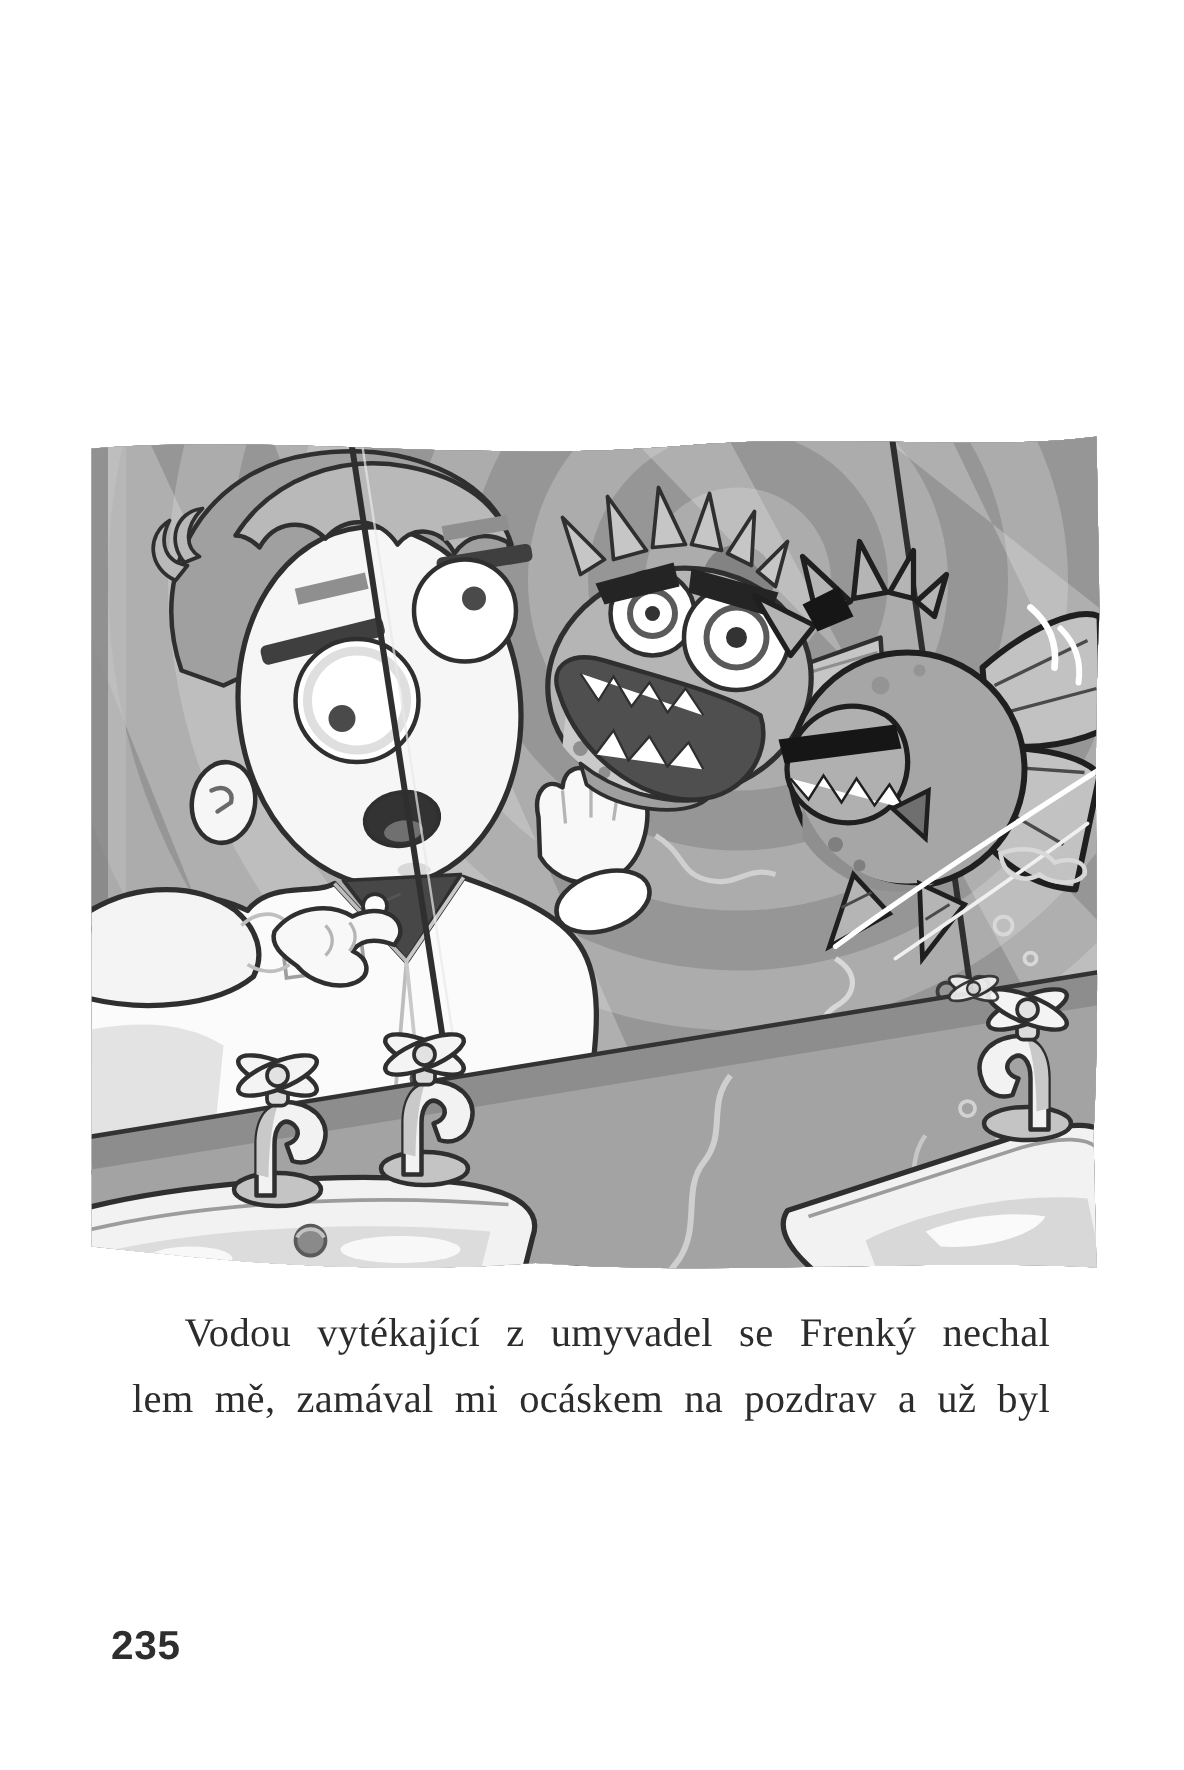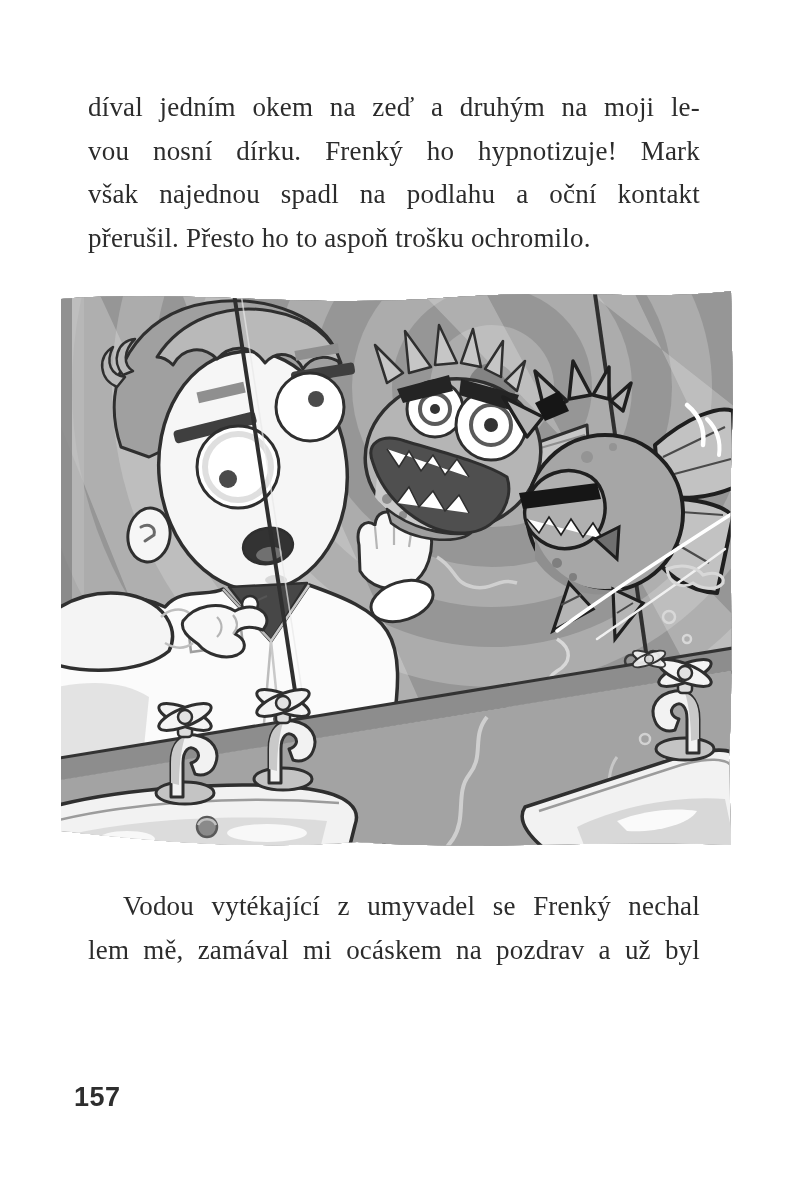--- a/index.html
+++ b/index.html
@@ -19,42 +19,36 @@
     text-align:justify;
     text-align-last:justify;
     white-space:normal;
     height:43.5px;
   }
   .para .line.last{
     text-align:left;text-align-last:left;
   }
   .para .line.indent{padding-left:35px;}
   #para-top{top:86px;}
-  #para-bottom{top:867px;margin-top:18px;}
+  #para-bottom{top:867px;}
   #illustration-wrap{
     position:absolute;left:57px;top:287px;width:678px;height:566px;
   }
   #page-number{
     position:absolute;left:74px;top:1082px;
     font-family:"Liberation Sans", sans-serif;
     font-weight:700;font-size:27px;color:#2e2e2e;letter-spacing:0.5px;
   }
   svg .outline{stroke:var(--ink,#2f2f2f);stroke-linejoin:round;stroke-linecap:round;}
 </style>
 </head>
 <body>
 
 <div class="page">
 
-  <div class="para" id="para-top">
-    <div class="line">díval jedním okem na zeď a druhým na moji le-</div>
-    <div class="line">vou nosní dírku. Frenký ho hypnotizuje! Mark</div>
-    <div class="line">však najednou spadl na podlahu a oční kontakt</div>
-    <div class="line last">přerušil. Přesto ho to aspoň trošku ochromilo.</div>
-  </div>
 
   <div id="illustration-wrap">
     <svg width="678" height="566" viewBox="0 0 678 566">
       <defs>
         <clipPath id="frame">
           <path d="M4,12 C120,2 260,22 400,10 C500,2 600,14 674,4
                    L676,120 C670,240 678,360 672,470 L674,558
                    C560,552 420,564 300,555 C180,564 80,552 4,544 Z"></path>
         </clipPath>
         <g id="tap">
@@ -290,14 +284,14 @@
         </g>
       </g>
     </svg>
   </div>
 
   <div class="para" id="para-bottom">
     <div class="line indent">Vodou vytékající z umyvadel se Frenký nechal</div>
     <div class="line">lem mě, zamával mi ocáskem na pozdrav a už byl</div>
   </div>
 
-  <div id="page-number">157</div>
+  <div id="page-number">235</div>
 </div>
 
 </body></html>

